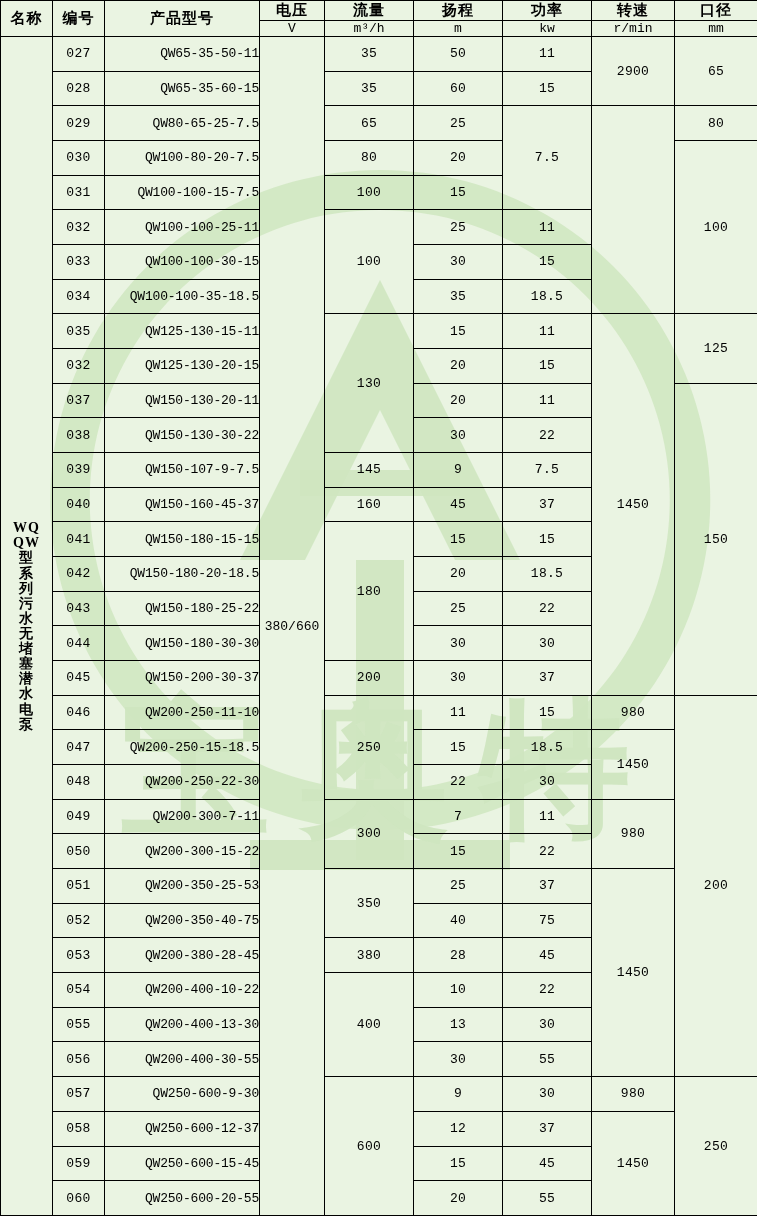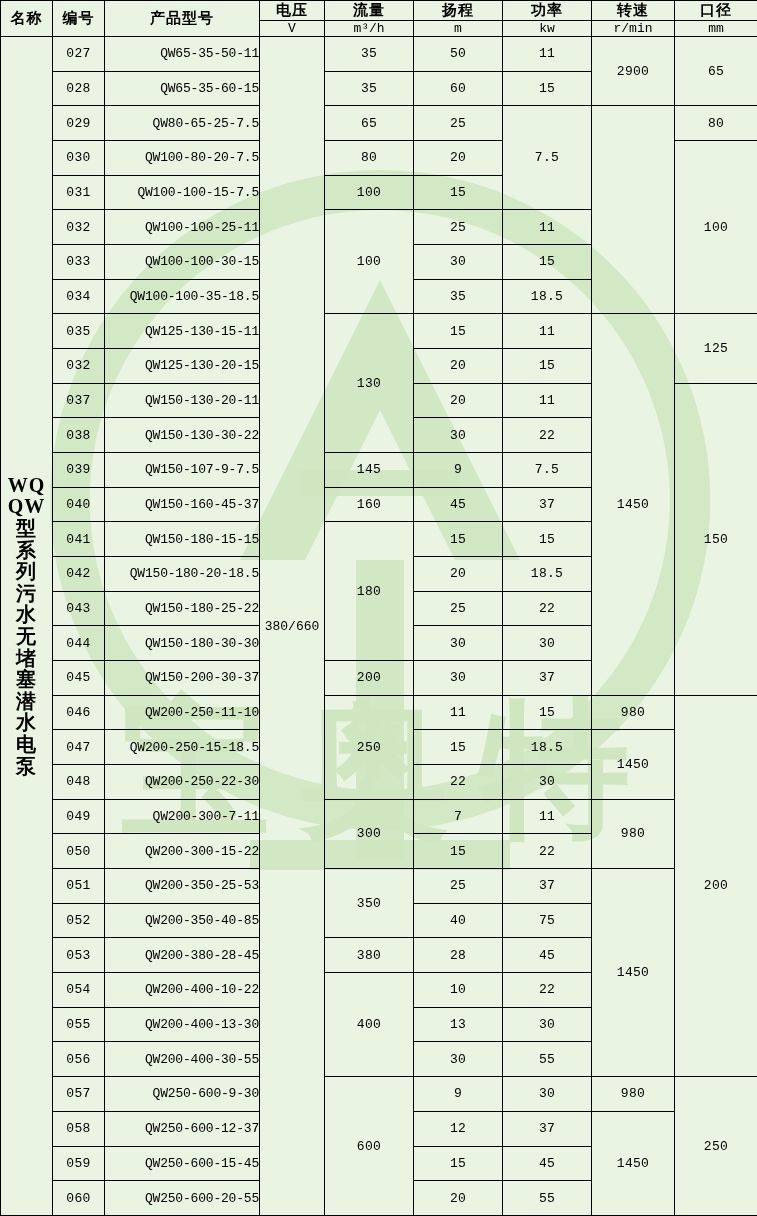--- a/index.html
+++ b/index.html
@@ -56,21 +56,21 @@
     font-family: "Liberation Mono", "DejaVu Sans Mono", monospace;
     letter-spacing: 0.3px;
   }
   .model {
     font-size: 13px;
     font-family: "Liberation Mono", "DejaVu Sans Mono", monospace;
     letter-spacing: -0.2px;
     text-align: right;
   }
   .namecell {
-    font-size: 20px;
+    font-size: 14px;
     line-height: 1.08;
     letter-spacing: 1px;
     font-weight: bold;
     width: 52px;
     margin-left: 39px;
   }
   .namecell span {
     display: block;
   }
   .vcell {
@@ -357,21 +357,21 @@
         <td class="num">051</td>
         <td class="model">QW200-350-25-53</td>
         <td class="num" rowspan="2">350</td>
         <td class="num">25</td>
         <td class="num">37</td>
         <td class="num" rowspan="6">1450</td>
       </tr>
 
       <tr>
         <td class="num">052</td>
-        <td class="model">QW200-350-40-85</td>
+        <td class="model">QW200-350-40-75</td>
         <td class="num">40</td>
         <td class="num">75</td>
       </tr>
 
       <tr>
         <td class="num">053</td>
         <td class="model">QW200-380-28-45</td>
         <td class="num">380</td>
         <td class="num">28</td>
         <td class="num">45</td>

